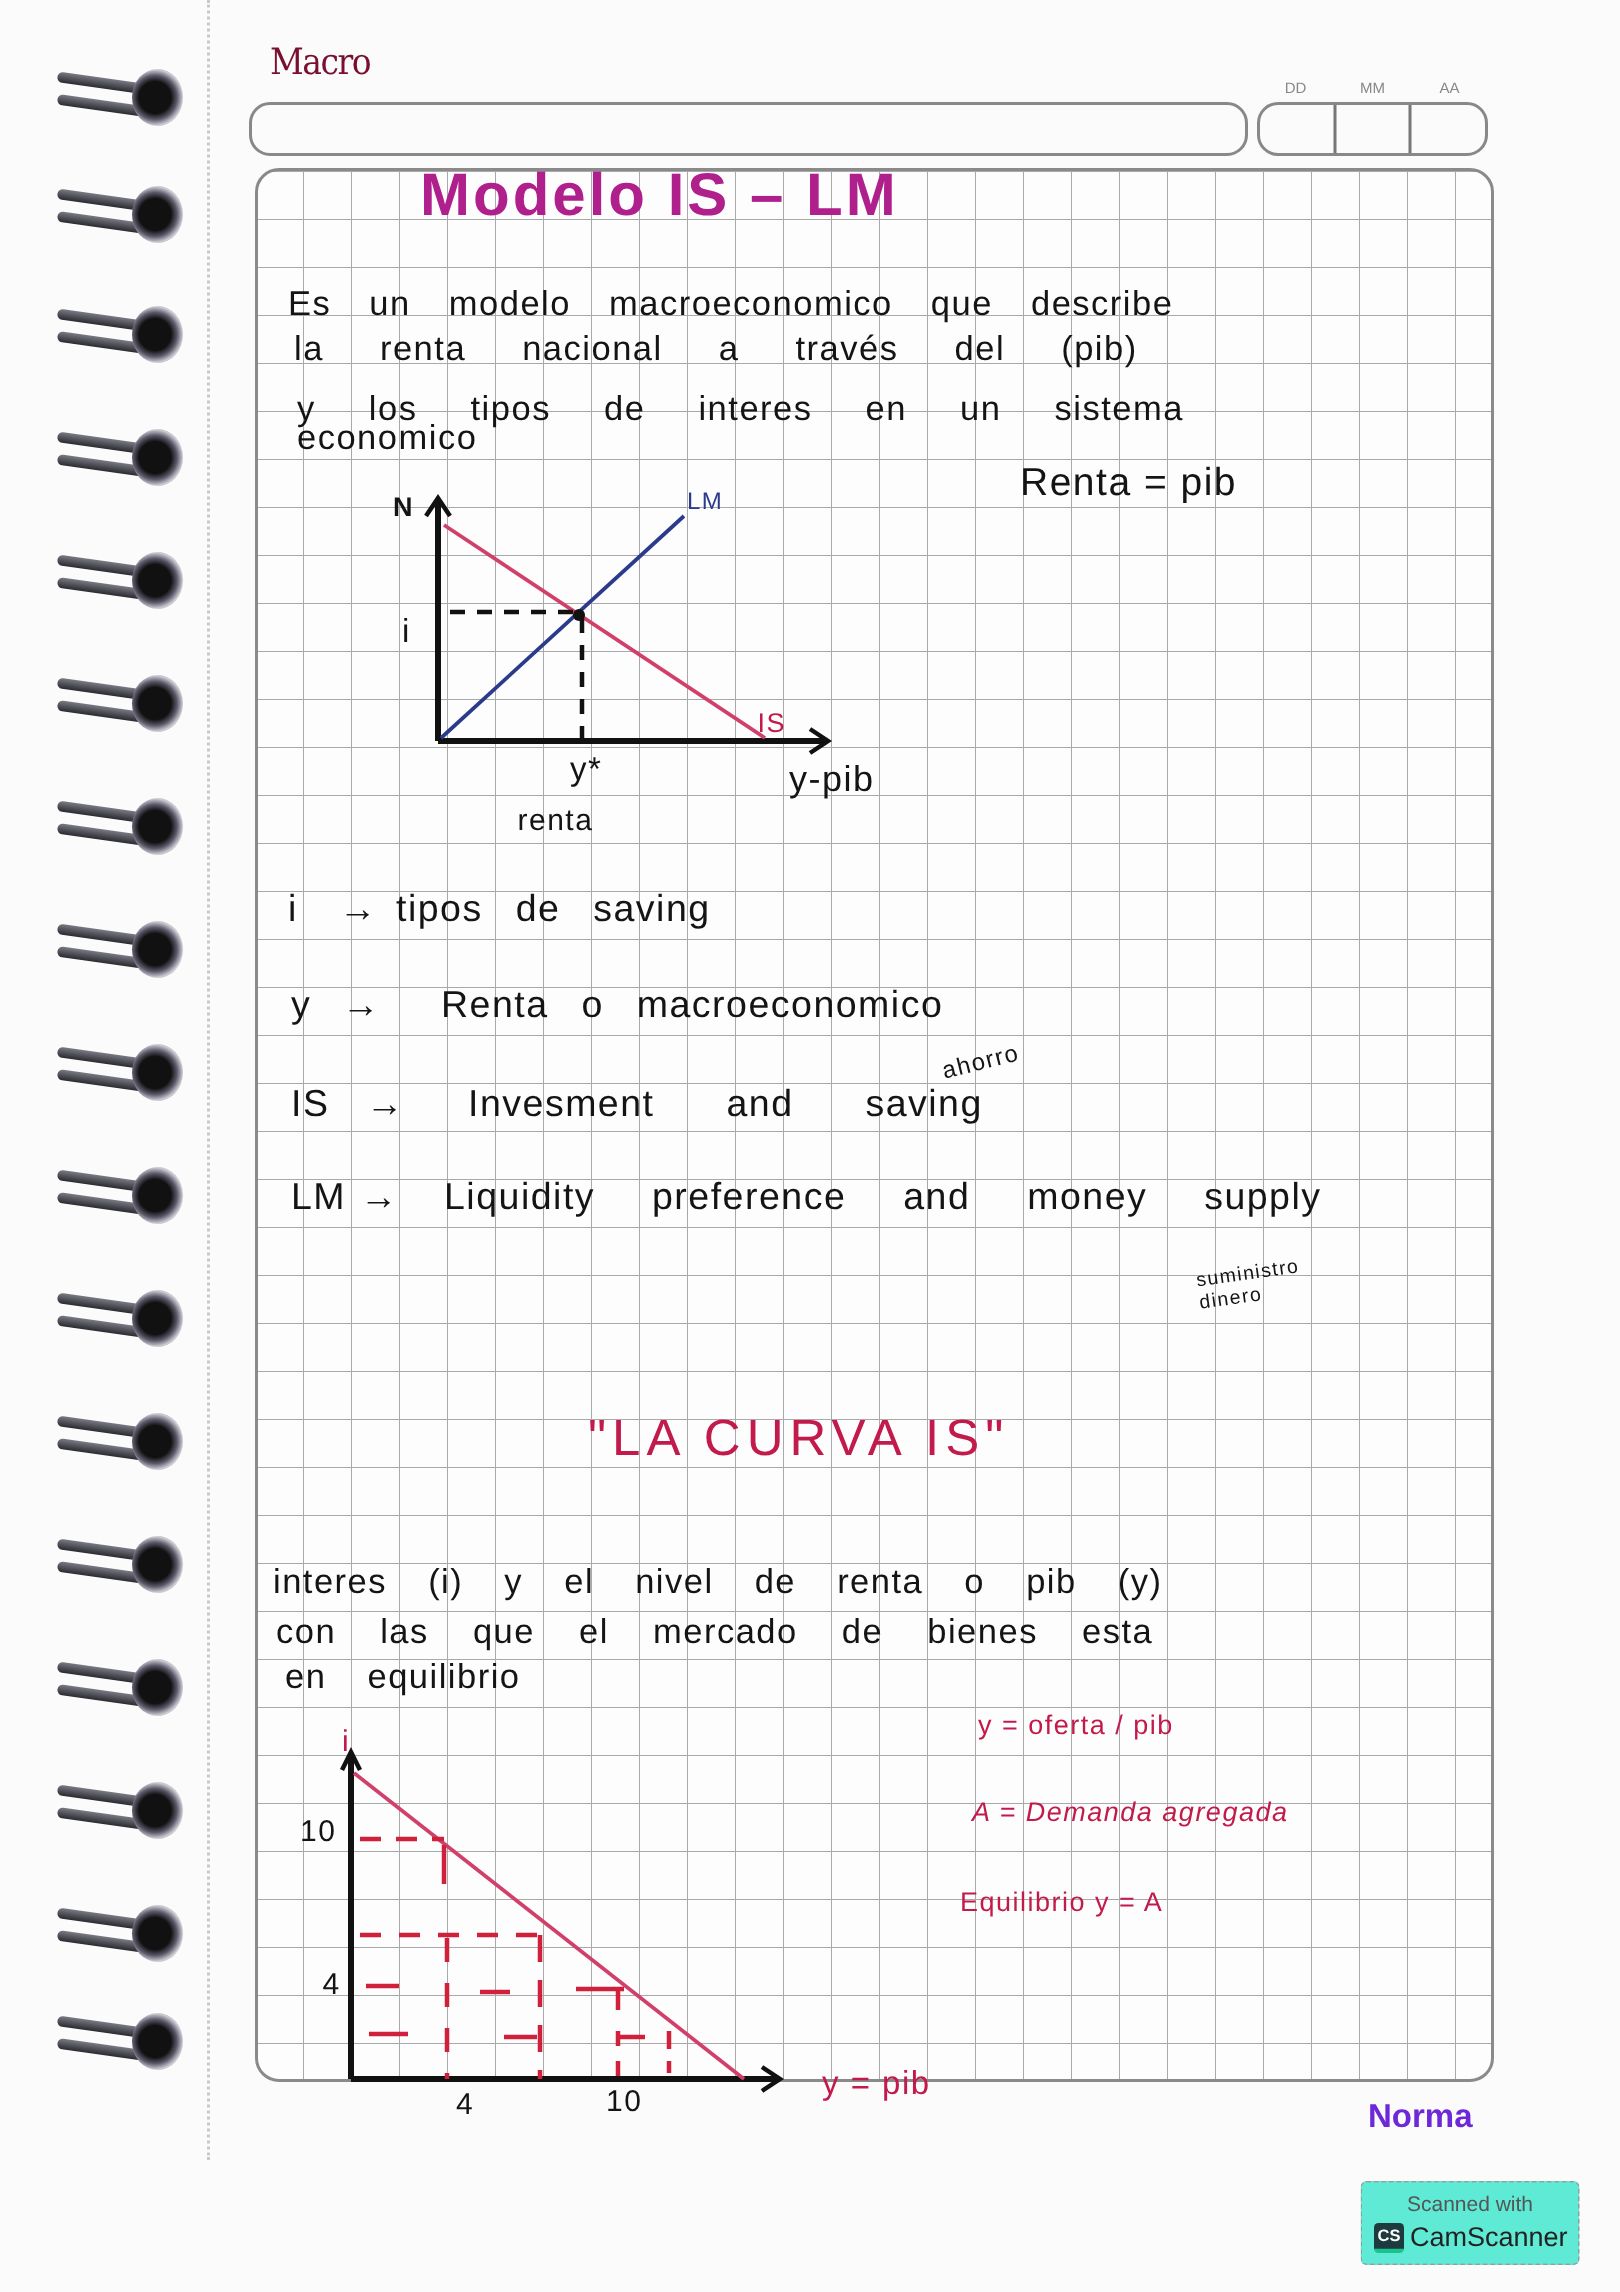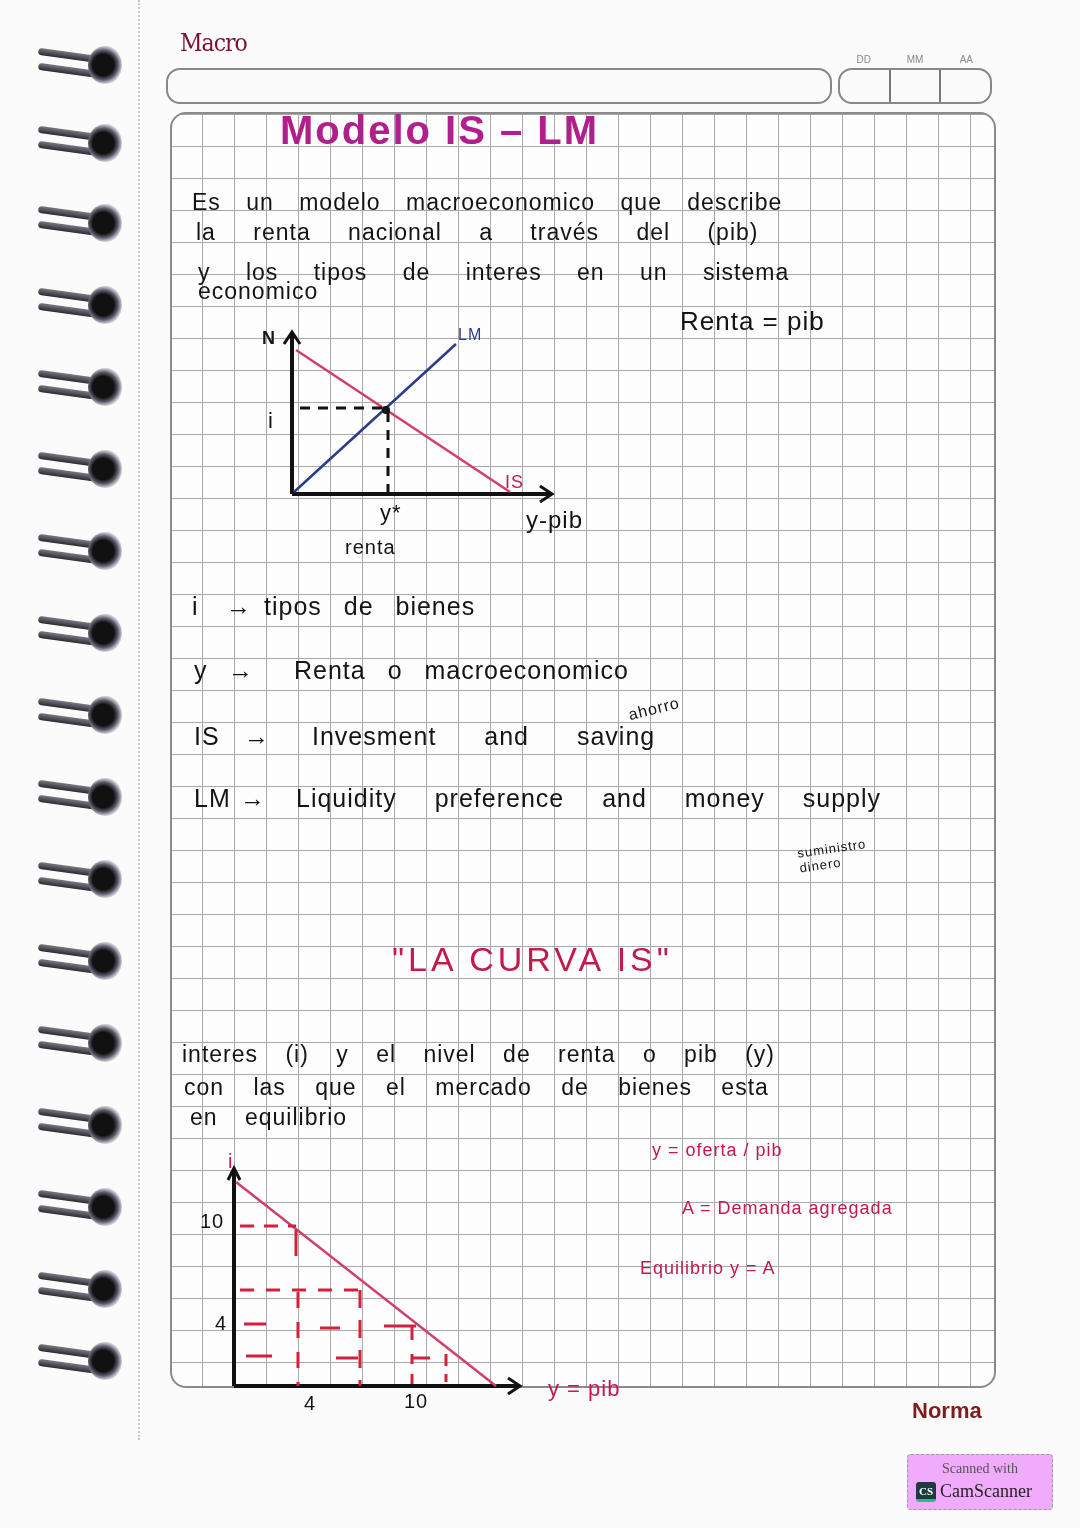--- a/index.html
+++ b/index.html
@@ -72,26 +72,26 @@
 
   .section-title { left: 392px; top: 940px; font-size: 34px; letter-spacing: 4px; }
 
   .note-red { font-size: 18px; }
 
   .chart { position: absolute; }
   .chart svg { overflow: visible; }
 
   .norma {
     position: absolute; left: 912px; top: 1398px; font-size: 22px; font-weight: bold;
-    color: #7f1d1d; font-family: "Liberation Sans", sans-serif; letter-spacing: 0px;
+    color: #6d28d9; font-family: "Liberation Sans", sans-serif; letter-spacing: 0px;
   }
   .camscanner {
     position: absolute; left: 907px; top: 1454px; width: 146px; height: 56px;
-    border: 1.5px dashed #9a9a9a; border-radius: 4px; background: #f0abfc;
-    font-family: Liberation Serif, serif;
+    border: 1.5px dashed #9a9a9a; border-radius: 4px; background: #5eead4;
+    font-family: Liberation Sans, sans-serif;
   }
   .camscanner .line1 { position: absolute; left: 0; top: 6px; width: 100%; text-align: center; font-size: 14px; color: #555; }
   .camscanner .logo {
     position: absolute; left: 8px; top: 27px; width: 20px; height: 20px; border-radius: 3px;
     background: #1d3b3f; color: #fff; font-size: 11px; font-weight: bold; text-align: center; line-height: 18px;
     border-bottom: 3px solid #1cc28d;
   }
   .camscanner .brand { position: absolute; left: 32px; top: 26px; font-size: 18px; color: #222; }
 </style>
 </head>
@@ -231,21 +231,21 @@
   <div class="ink" style="left:458px; top:326px; font-size:16px; color:#2c3a8c;">LM</div>
   <div class="ink" style="left:505px; top:472px; font-size:18px; color:#c21a4a;">IS</div>
   <div class="ink" style="left:380px; top:500px; font-size:22px;">y*</div>
   <div class="ink" style="left:345px; top:536px; font-size:20px;">renta</div>
   <div class="ink" style="left:526px; top:506px; font-size:24px;">y-pib</div>
 
   <div>
     <div>
       <span class="ink legend-line" style="left:192px; top:592px;">i</span>
       <span class="ink legend-line" style="left:226px; top:592px;">→</span>
-      <span class="ink legend-line" style="left:264px; top:592px; word-spacing:14px;">tipos de bienes</span>
+      <span class="ink legend-line" style="left:264px; top:592px; word-spacing:14px;">tipos de saving</span>
     </div>
     <div>
       <span class="ink legend-line" style="left:194px; top:656px;">y</span>
       <span class="ink legend-line" style="left:228px; top:656px;">→</span>
       <span class="ink legend-line" style="left:294px; top:656px; word-spacing:14px;">Renta o macroeconomico</span>
     </div>
     <div>
       <span class="ink legend-line" style="left:194px; top:722px;">IS</span>
       <span class="ink legend-line" style="left:244px; top:722px;">→</span>
       <span class="ink legend-line" style="left:312px; top:722px; word-spacing:40px;">Invesment and saving</span>
@@ -259,21 +259,21 @@
     </div>
   </div>
 
   <div class="ink crimson section-title">"LA CURVA IS"</div>
 
   <div class="ink para" style="left:182px; top:1040px; word-spacing:20px;text-align:center;">interes (i) y el nivel de renta o pib (y)</div>
   <div class="ink para" style="left:184px; top:1073px; word-spacing:22px;">con las que el mercado de bienes esta</div>
   <div class="ink para" style="left:190px; top:1103px; word-spacing:20px;">en equilibrio</div>
 
   <div class="ink crimson note-red" style="left:652px; top:1140px;">y = oferta / pib</div>
-  <div class="ink crimson note-red" style="left:682px; top:1198px;">A = Demanda agregada</div>
+  <div class="ink crimson note-red" style="left:648px; top:1198px;font-style:italic;">A = Demanda agregada</div>
   <div class="ink crimson note-red" style="left:640px; top:1258px;text-align:center;">Equilibrio y = A</div>
 
   <div class="chart" style="left:200px; top:1160px;">
     <svg width="340" height="240" viewBox="0 0 340 240">
       <line x1="34" y1="226" x2="34" y2="10" stroke="#111" stroke-width="4"></line>
       <polyline points="28,20 34,8 40,20" fill="none" stroke="#111" stroke-width="3"></polyline>
       <line x1="34" y1="226" x2="318" y2="226" stroke="#111" stroke-width="4"></line>
       <polyline points="308,218 320,226 308,234" fill="none" stroke="#111" stroke-width="3"></polyline>
       <line x1="36" y1="22" x2="296" y2="226" stroke="#d0406a" stroke-width="2.5"></line>
       <g stroke="#d0203c" stroke-width="3" fill="none">

